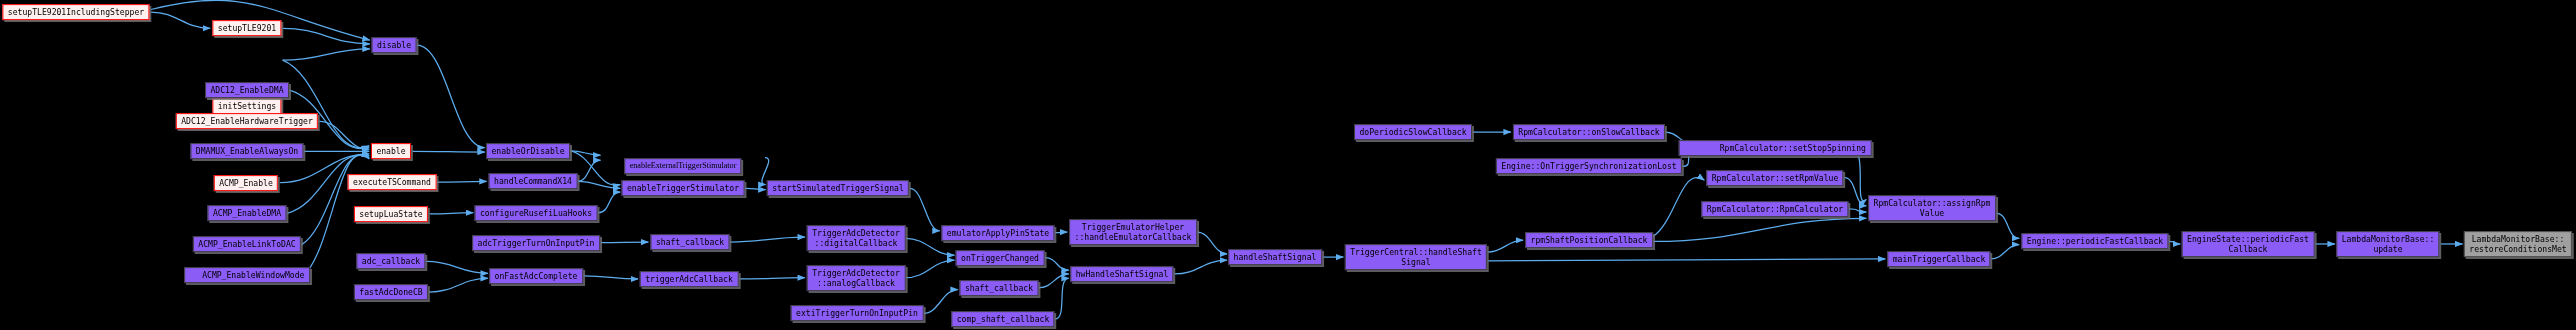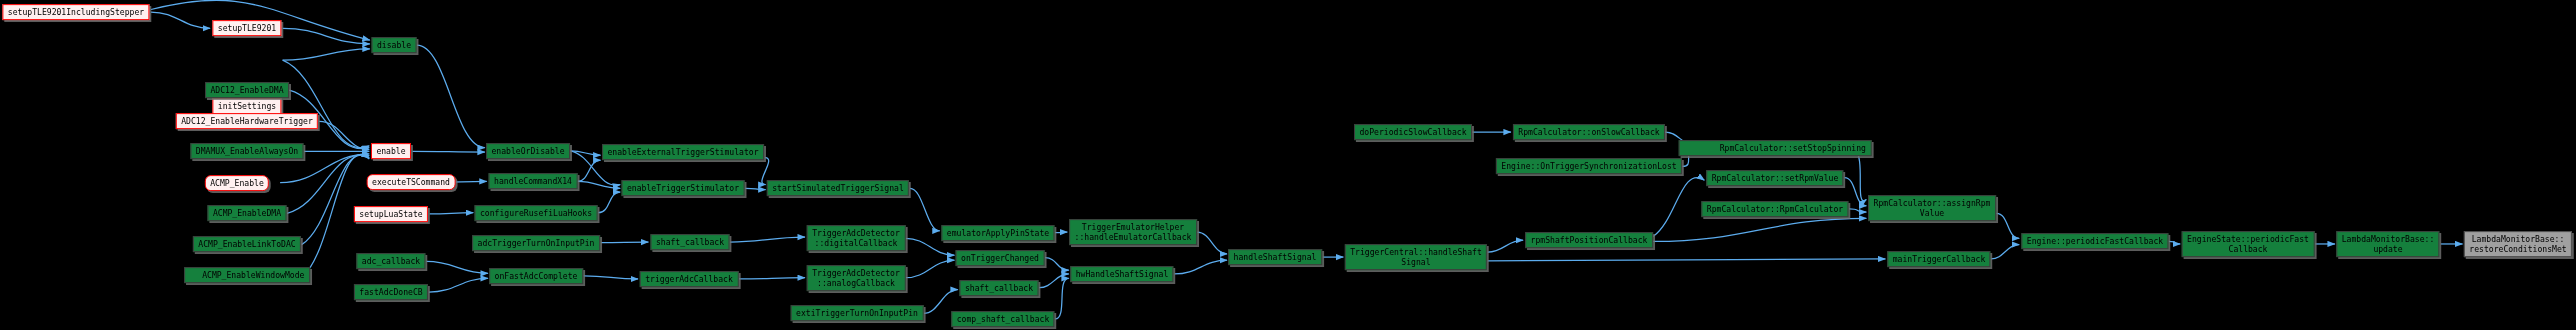--- a/index.html
+++ b/index.html
@@ -1,21 +1,21 @@
 <!DOCTYPE html>
 <html style="font-size:10px"><head>
 <meta charset="utf-8">
 <style>
   html,body{margin:0;padding:0;background:#000;}
   body{width:2576px;height:331px;overflow:hidden;}
   .stage{position:relative;width:2576px;height:331px;background:#000;
          font-family:"DejaVu Sans Mono","Liberation Mono",monospace;}
   .stage svg{position:absolute;left:0;top:0;}
   .node{position:absolute;transform:translate(-50%,-50%);
-        background:#15803d;border:0.9px solid #3d3d3d;color:#000;
+        background:#8b5cf6;border:0.9px solid #3d3d3d;color:#000;
         font-size:8.1px;line-height:10px;padding:1.9px 4.4px;text-align:center;
         white-space:nowrap;box-shadow:1.9px 1.9px 0 rgba(115,115,115,0.8);
         cursor:pointer;z-index:2;}
   .node.red{border:1.3px solid #ff0000;background:#fff0f0;}
   .node.gray{background:#a0a0a0;border:0.9px solid #4a4a4a;cursor:default;}
 </style>
 </head>
 <body>
 
 <div class="stage">
@@ -92,39 +92,39 @@
     </div>
     <div class="node plain" style="left: 247px; top: 90px;">
       <div>ADC12_EnableDMA</div>
     </div>
     <div class="node red" style="left: 247px; top: 121px;">
       <div>ADC12_EnableHardwareTrigger</div>
     </div>
     <div class="node plain" style="left: 247px; top: 151px;">
       <div>DMAMUX_EnableAlwaysOn</div>
     </div>
-    <div class="node red" style="left: 237px; top: 183px; border-radius: 6px;">
+    <div class="node red" style="left: 246px; top: 183px;">
       <div>ACMP_Enable</div>
     </div>
     <div class="node plain" style="left: 247px; top: 213px;">
       <div>ACMP_EnableDMA</div>
     </div>
     <div class="node plain" style="left: 247px; top: 244px;">
       <div>ACMP_EnableLinkToDAC</div>
     </div>
     <div class="node plain" style="left: 247px; top: 275px; padding-left: 17px;">
       <div>ACMP_EnableWindowMode</div>
     </div>
     <div class="node plain" style="left: 394px; top: 45px;">
       <div>disable</div>
     </div>
     <div class="node red" style="left: 391px; top: 151px;">
       <div>enable</div>
     </div>
-    <div class="node red" style="left: 411px; top: 182px; border-radius: 6px;">
+    <div class="node red" style="left: 392px; top: 182px;">
       <div>executeTSCommand</div>
     </div>
     <div class="node red" style="left: 391px; top: 214px;">
       <div>setupLuaState</div>
     </div>
     <div class="node plain" style="left: 391px; top: 261px;">
       <div>adc_callback</div>
     </div>
     <div class="node plain" style="left: 391px; top: 292px;">
       <div>fastAdcDoneCB</div>
@@ -137,21 +137,21 @@
     </div>
     <div class="node plain" style="left: 536px; top: 213px;">
       <div>configureRusefiLuaHooks</div>
     </div>
     <div class="node plain" style="left: 536px; top: 243px;">
       <div>adcTriggerTurnOnInputPin</div>
     </div>
     <div class="node plain" style="left: 536px; top: 276px;">
       <div>onFastAdcComplete</div>
     </div>
-    <div class="node plain" style="left: 683px; top: 152px;">
+    <div class="node plain" style="left: 683px; top: 166px; font-family: Liberation Serif, serif;">
       <div>enableExternalTriggerStimulator</div>
     </div>
     <div class="node plain" style="left: 683px; top: 188px;">
       <div>enableTriggerStimulator</div>
     </div>
     <div class="node plain" style="left: 690px; top: 242px;">
       <div>shaft_callback</div>
     </div>
     <div class="node plain" style="left: 689px; top: 279px;">
       <div>triggerAdcCallback</div>

